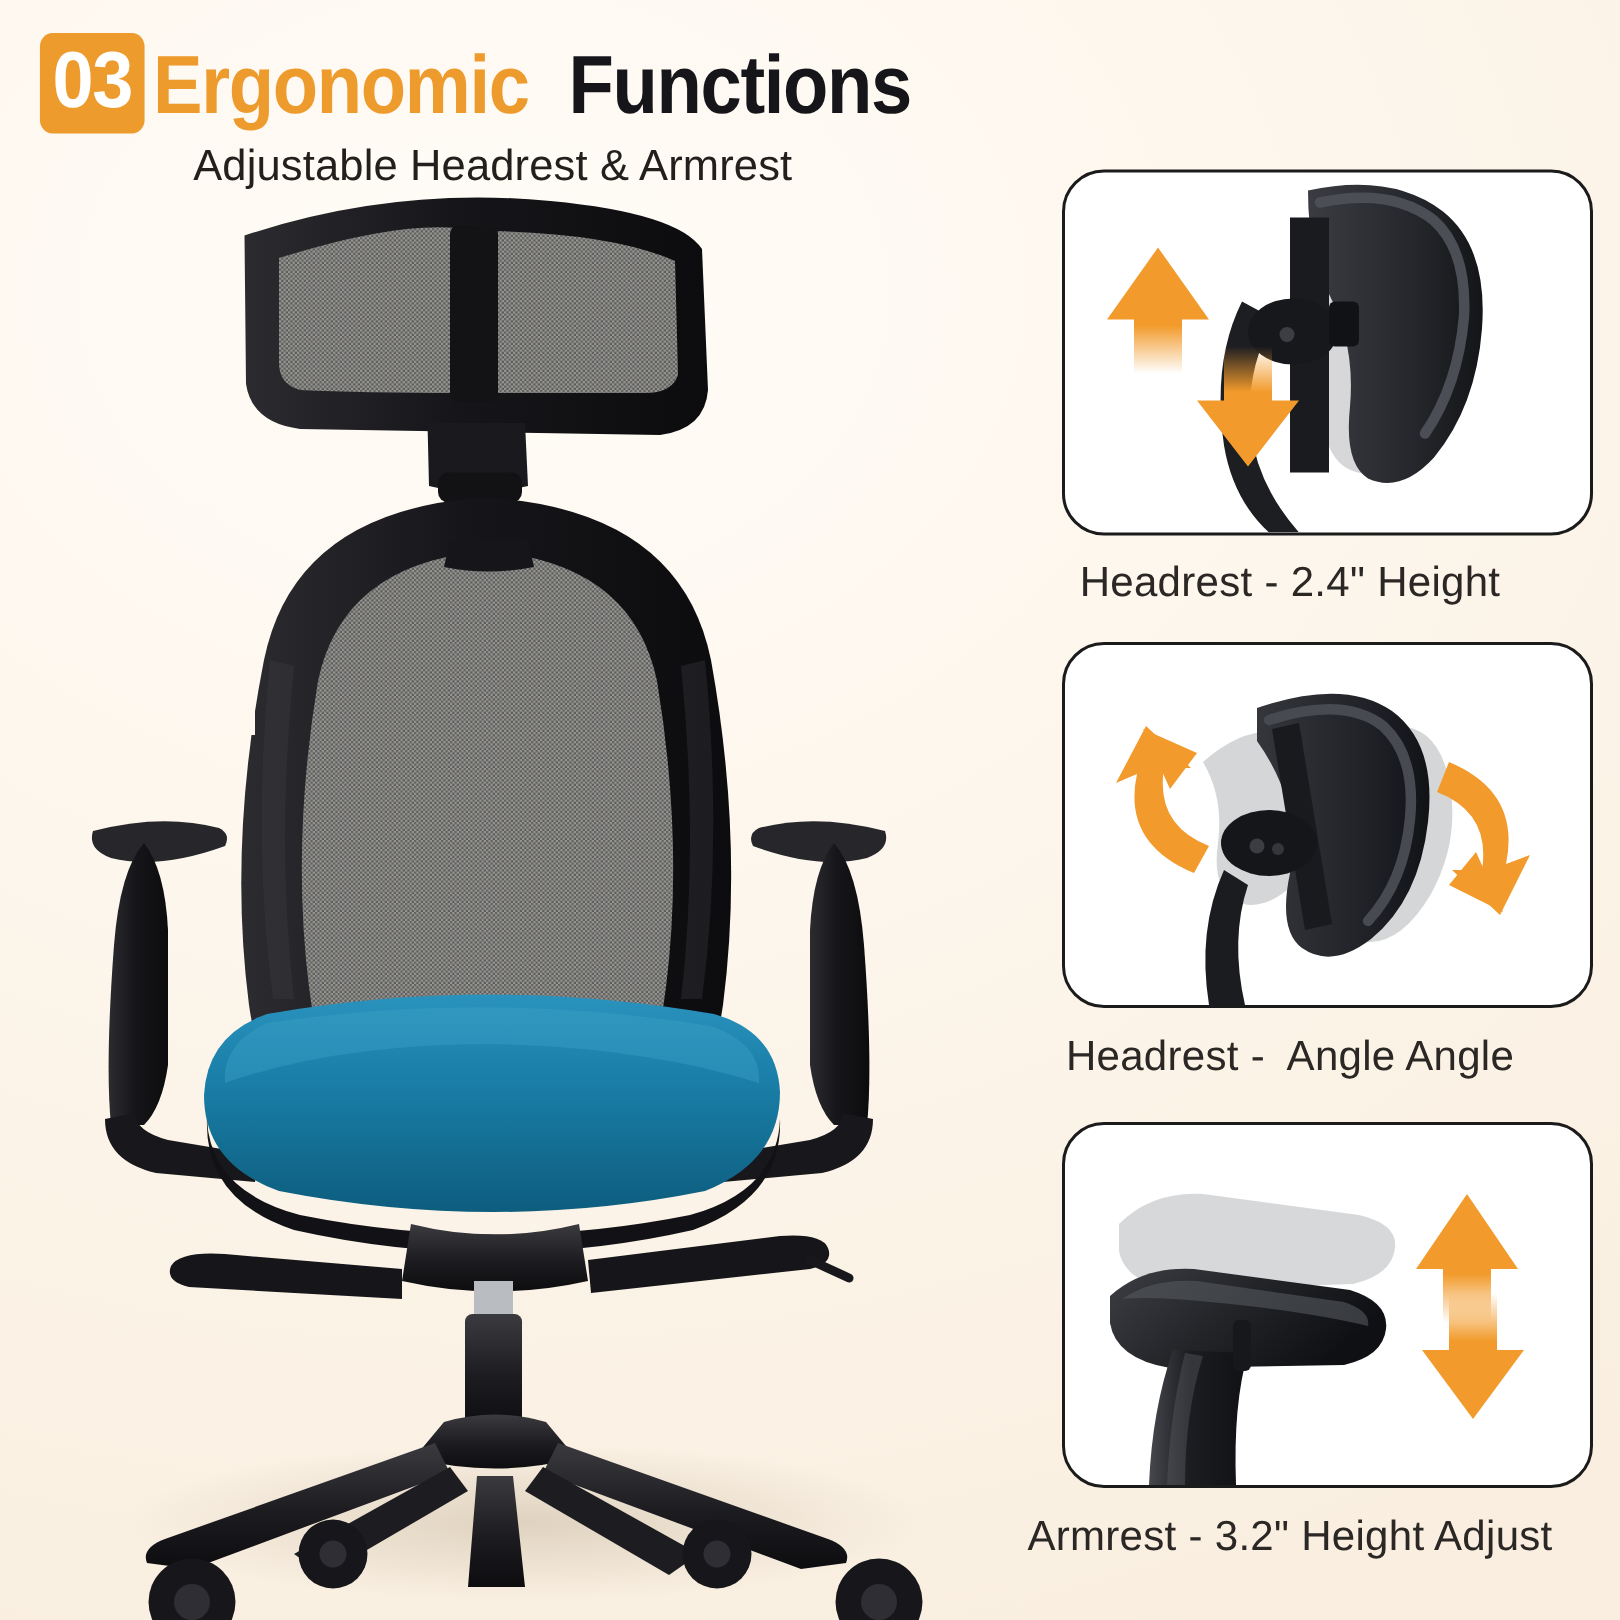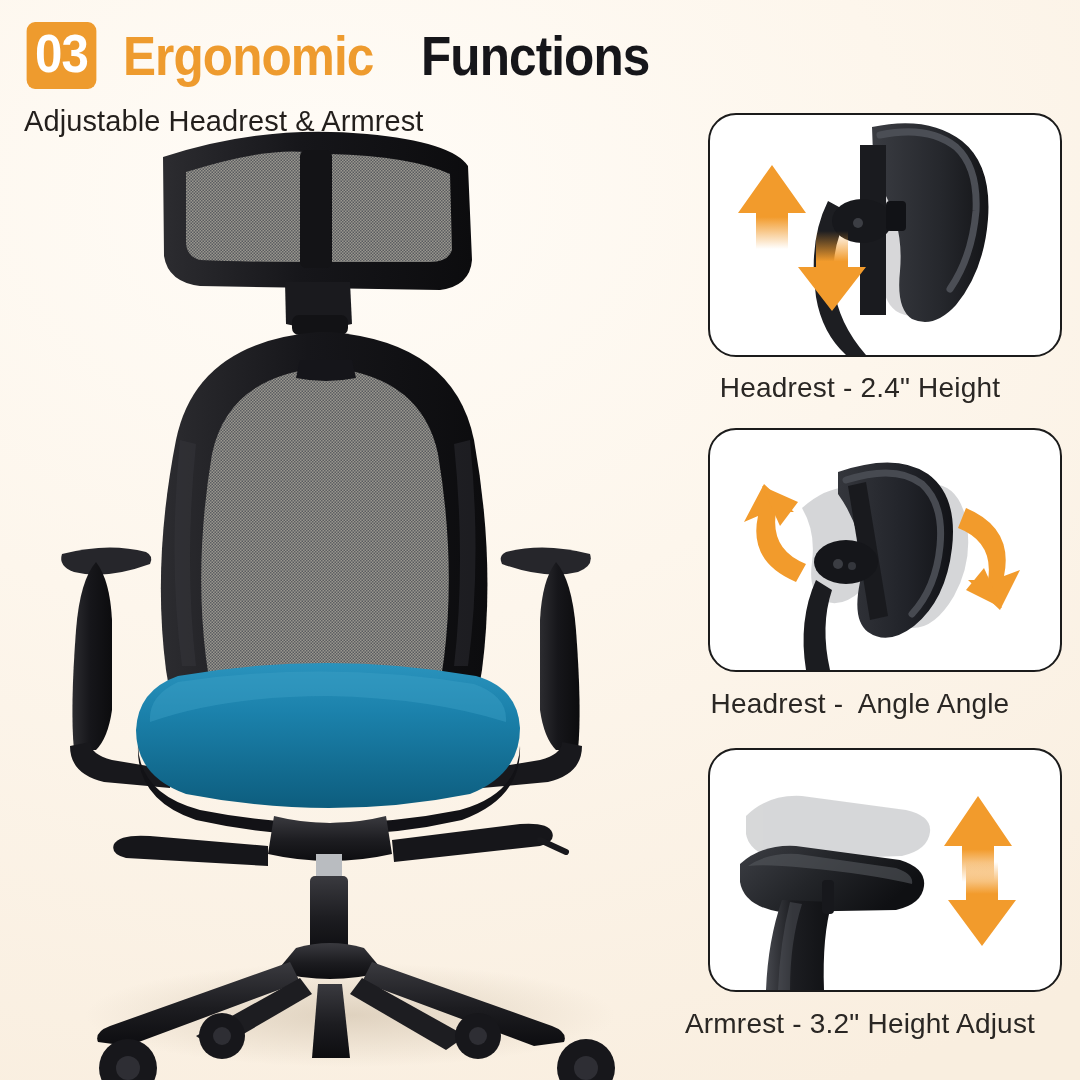--- a/index.html
+++ b/index.html
@@ -8,34 +8,34 @@
     background:#fbf2e5;
     font-family:"Liberation Sans", sans-serif;
     position:relative;
   }
   .stage{position:absolute;inset:0;
     background:
       radial-gradient(120% 90% at 30% 18%, #fffcf7 0%, #fdf6ec 45%, #f9eedf 100%);
   }
   
   .header{position:absolute;left:24px;top:22px;}
-  .title-row{display:flex;align-items:center;gap:24px;}
+  .title-row{display:flex;align-items:center;gap:3px;}
   .badge{
     background:#ee9b2e;color:#ffffff;border-radius:9px;
     font-weight:bold;font-size:53px;line-height:1;
     padding:5px 9px 9px 9px;letter-spacing:-1px;
     font-family:"Liberation Sans", sans-serif;
     transform:scaleX(.93);
   }
   .t-orange{color:#ee9b2e;font-weight:bold;font-size:55px;letter-spacing:-1px;
             transform:scaleX(.9);transform-origin:left center;display:inline-block;}
   .t-dark{color:#16161a;font-weight:bold;font-size:55px;letter-spacing:-1px;
           transform:scaleX(.9);transform-origin:left center;display:inline-block;
           margin-left:-4px;}
-  .subtitle{margin-top:16px;font-size:29px;color:#231f1c;letter-spacing:.1px;}
+  .subtitle{margin-top:6px;font-size:29px;color:#231f1c;letter-spacing:.1px;text-align:center;}
   
   .panel{
     position:absolute;left:708px;width:350px;height:240px;
     background:#ffffff;border:2.5px solid #1b1b1b;border-radius:28px;
     overflow:hidden;
   }
   .cap{
     position:absolute;left:640px;width:440px;text-align:center;
     font-size:28px;color:#2a2724;letter-spacing:.2px;white-space:pre;
   }

